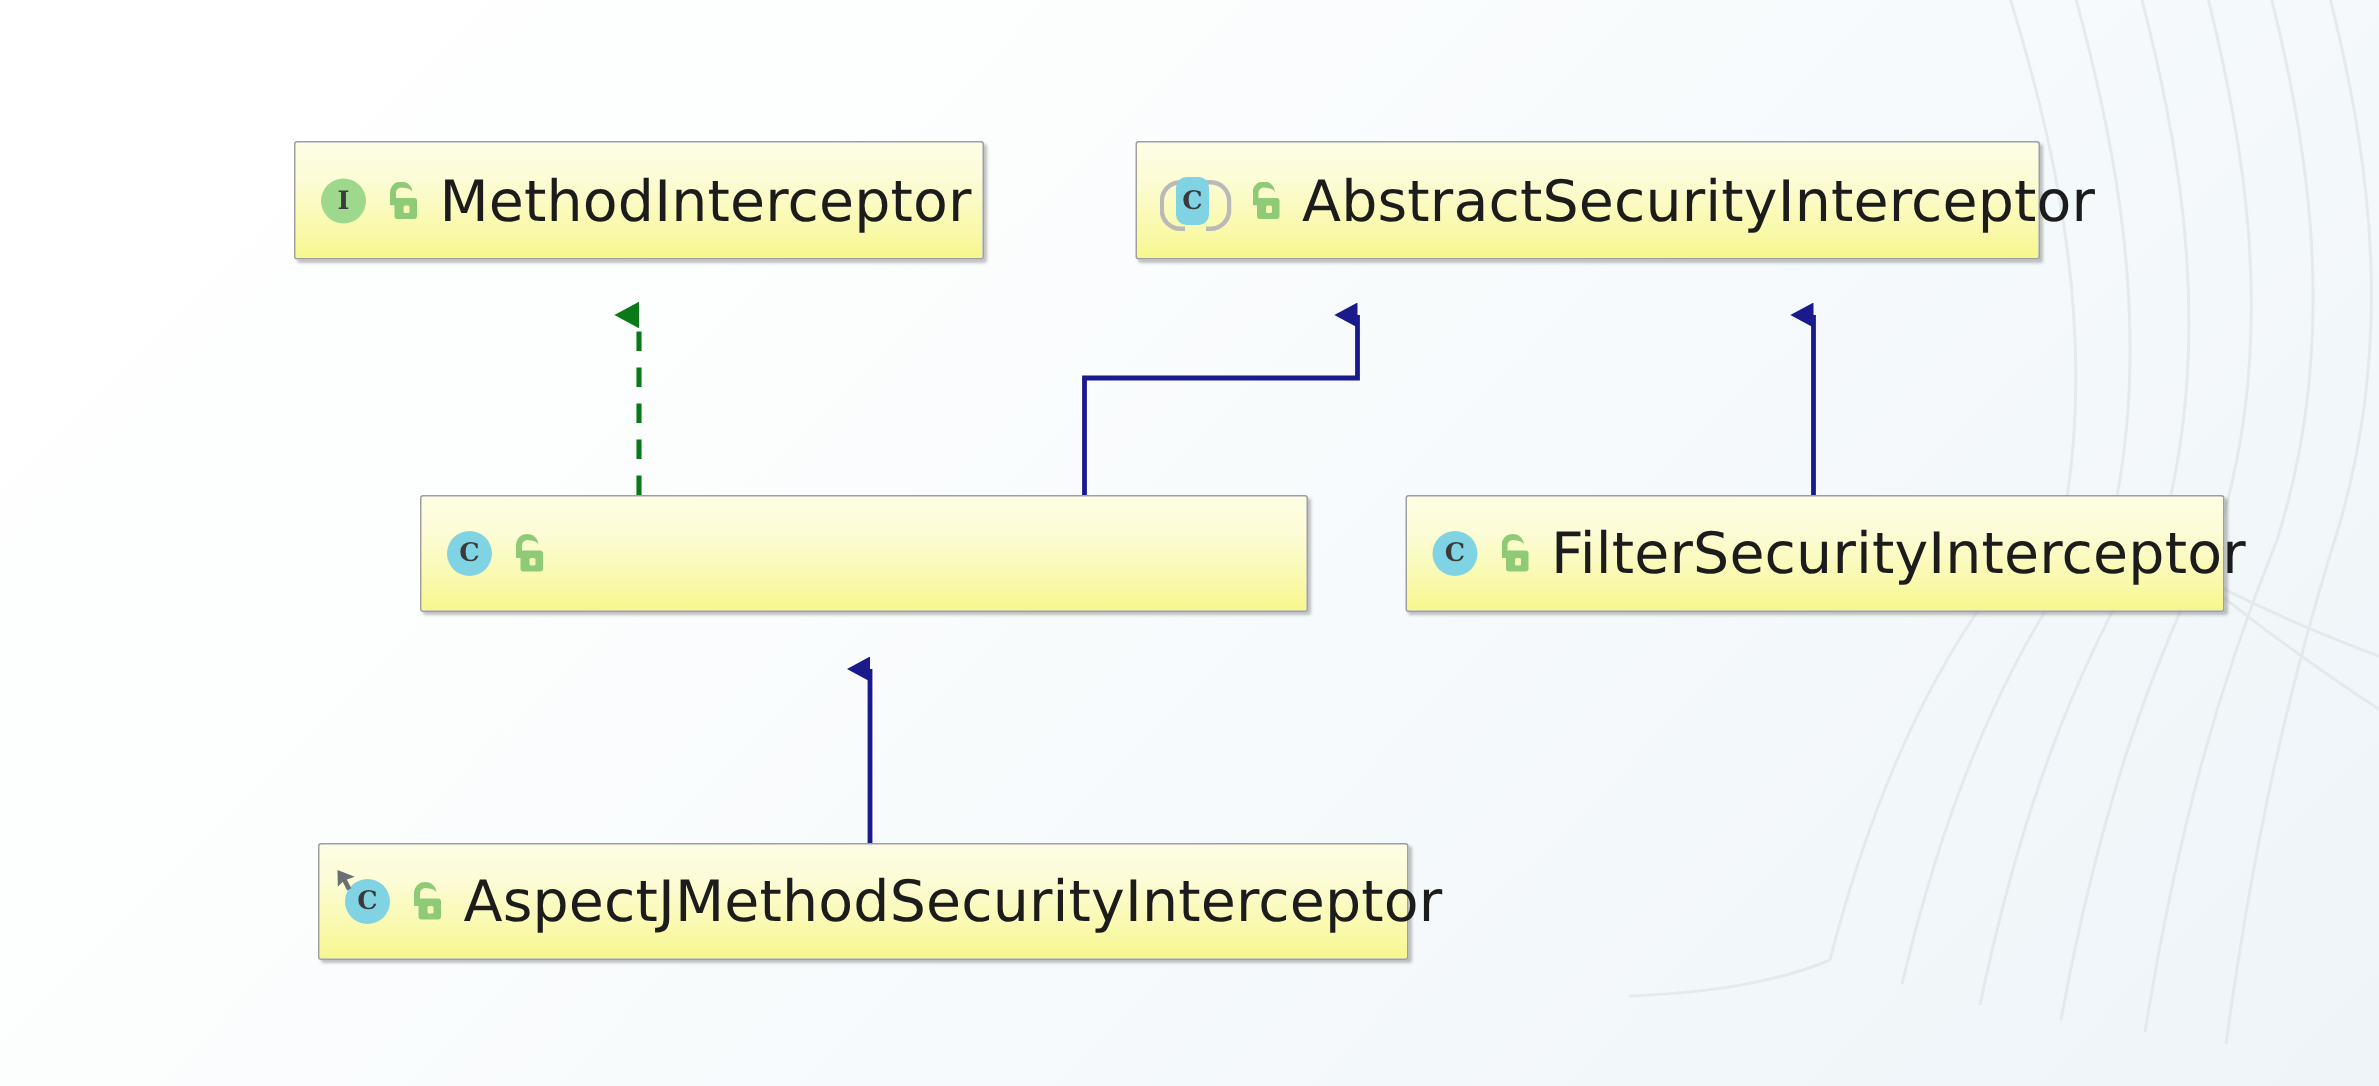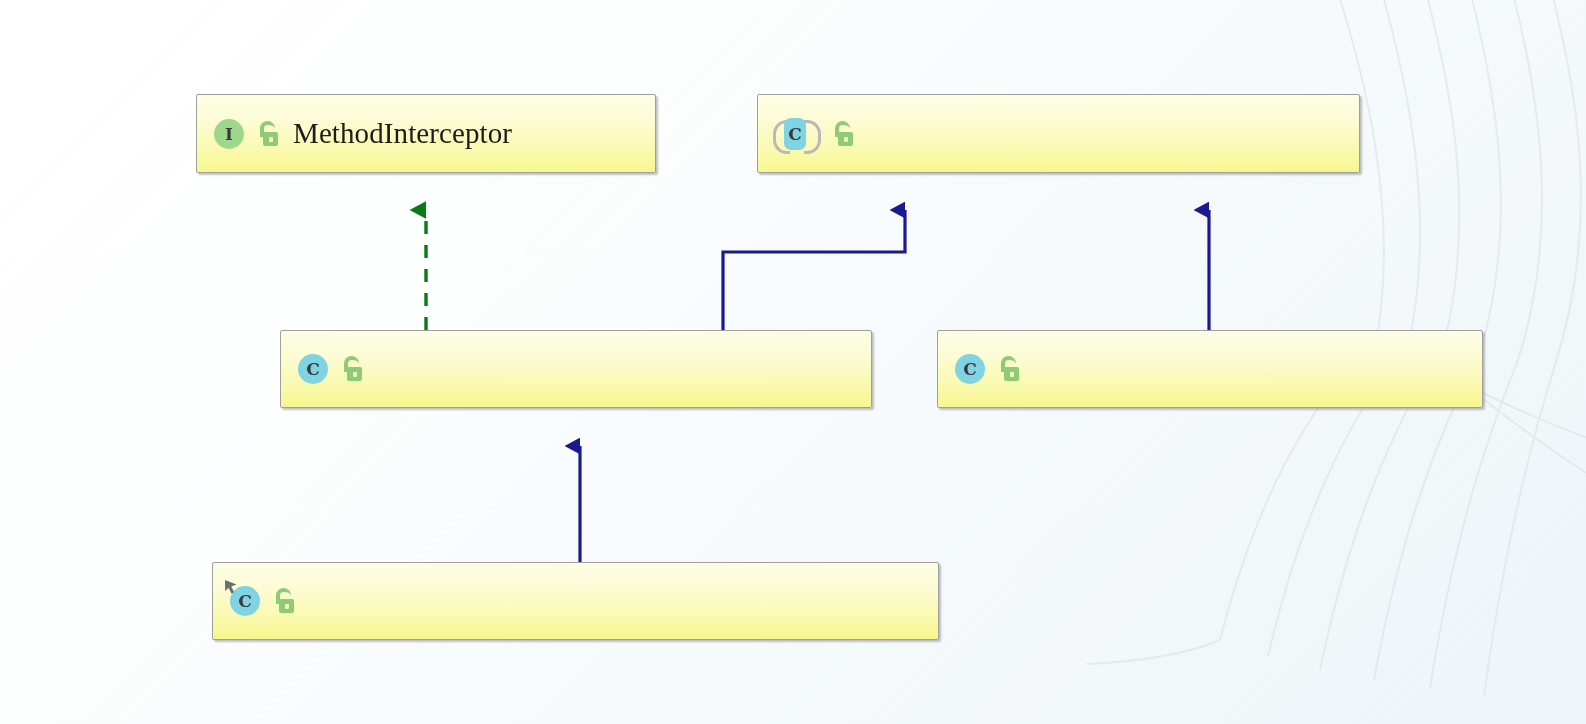--- a/index.html
+++ b/index.html
@@ -48,26 +48,25 @@
     align-items: center;
     padding: 0 16px 0 14px;
     white-space: nowrap;
   }
   .node .icons {
     display: inline-flex;
     align-items: center;
     flex: 0 0 auto;
   }
   .node .label {
-    font-size: 29px;
+    font-size: 38px;
     color: #1c1c1c;
     letter-spacing: 0.1px;
     line-height: 1;
     margin-left: 14px;
-    font-family: Liberation Serif, serif;
   }
 
   
   .ico {
     position: relative;
     width: 36px;
     height: 36px;
     flex: 0 0 auto;
   }
   .ico-abstract { width: 50px; }
@@ -237,20 +236,21 @@
         <span class="arc arc-l"></span>
         <span class="arc arc-r"></span>
         <span class="core">C</span>
       </span>
       <span class="lock">
         <span class="shackle"></span>
           <span class="body"></span>
           <span class="keyhole"></span>
       </span>
     </span>
+    <span class="label">AbstractSecurityInterceptor</span>
   </div>
 
   <div class="node" id="node-method-security-interceptor" style="left:280px; top:330px; width:592px; height:78px;">
     <span class="icons">
       <span class="ico">
         <span class="disc disc-class">C</span>
       </span>
       <span class="lock">
         <span class="shackle"></span>
           <span class="body"></span>
@@ -263,31 +263,33 @@
     <span class="icons">
       <span class="ico">
         <span class="disc disc-class">C</span>
       </span>
       <span class="lock">
         <span class="shackle"></span>
           <span class="body"></span>
           <span class="keyhole"></span>
       </span>
     </span>
+    <span class="label">FilterSecurityInterceptor</span>
   </div>
 
   <div class="node" id="node-aspectj-method-security-interceptor" style="left:212px; top:562px; width:727px; height:78px;">
     <span class="icons">
       <span class="ico">
         <span class="disc disc-class">C</span>
         <svg class="deco" viewBox="0 0 18 18" xmlns="http://www.w3.org/2000/svg">
           <path d="M2 2 L13.5 6.5 L8.2 8.4 L11.2 14.2 L8.4 15.6 L5.5 9.8 L2.2 13.2 Z" fill="#6a6f74"></path>
         </svg>
       </span>
       <span class="lock">
         <span class="shackle"></span>
           <span class="body"></span>
           <span class="keyhole"></span>
       </span>
     </span>
+    <span class="label">AspectJMethodSecurityInterceptor</span>
   </div>
 
 </div>
 
 </body></html>

